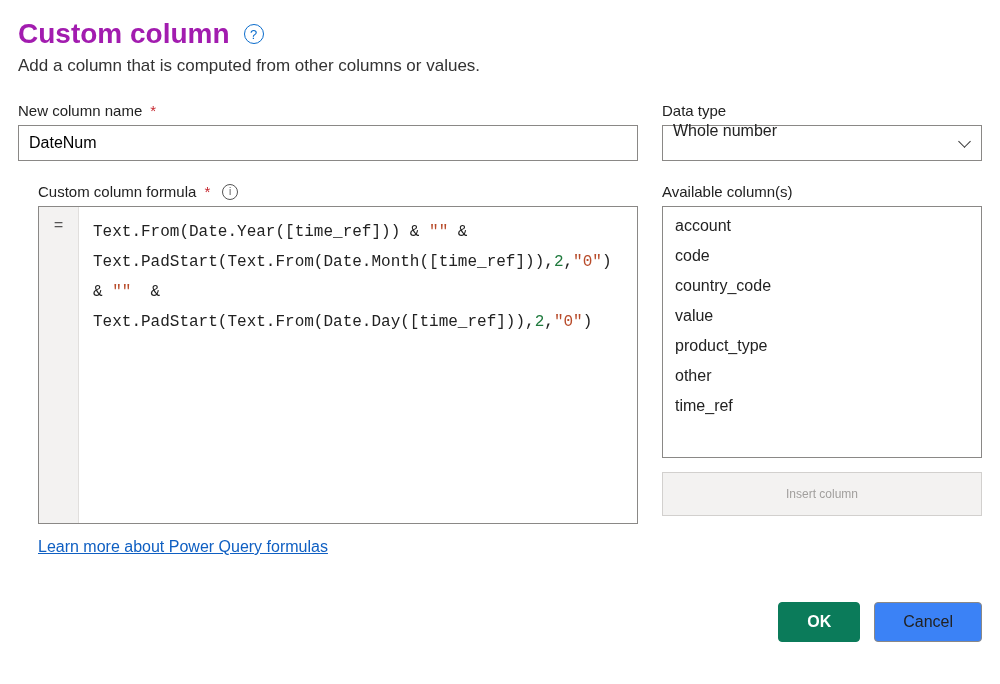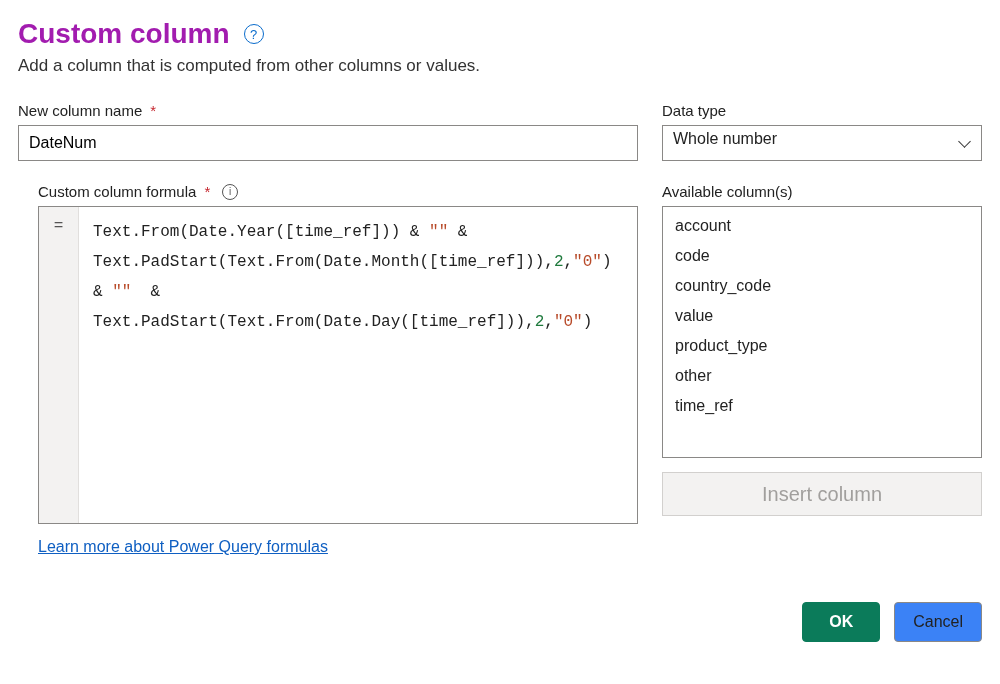--- a/index.html
+++ b/index.html
@@ -77,21 +77,21 @@
     outline: none;
   }
   .select-wrap {
     position: relative;
     width: 100%;
   }
   .select-box {
     width: 100%;
     height: 36px;
     border: 1px solid #8a8886;
-    padding: 4px 32px 12px 10px;
+    padding: 4px 32px 20px 10px;
     font-size: 16px;
     display: flex;
     align-items: flex-end;
     cursor: pointer;
     background: #fff;
   }
   .chevron-down {
     position: absolute;
     right: 10px; top: 50%;
     transform: translateY(-50%);
@@ -161,41 +161,41 @@
   .available-list::-webkit-scrollbar-thumb { background: #c8c6c4; border-radius: 8px; }
   .available-list::-webkit-scrollbar-button { height: 14px; background: transparent; }
 
   .insert-btn {
     margin-top: 14px;
     width: 100%;
     height: 44px;
     border: 1px solid #d2d0ce;
     background: #f3f2f1;
     color: #a19f9d;
-    font-size: 20px;
+    font-size: 12px;
     cursor: default;
   }
   .link {
     display: inline-block;
     margin-top: 14px;
     color: #0f5fc2;
     text-decoration: underline;
     font-size: 16px;
     cursor: pointer;
   }
   .dialog-buttons {
     display: flex;
     justify-content: flex-end;
     gap: 14px;
     margin-top: 46px;
   }
   .btn {
     min-width: 78px;
     height: 40px;
-    padding: 0 18px;
+    padding: 0 28px;
     font-size: 16px;
     border-radius: 4px;
     cursor: pointer;
     font-family: inherit;
   }
   .btn-primary {
     background: #0b7b5a;
     border: 1px solid #0b7b5a;
     color: #fff;
     font-weight: 600;

